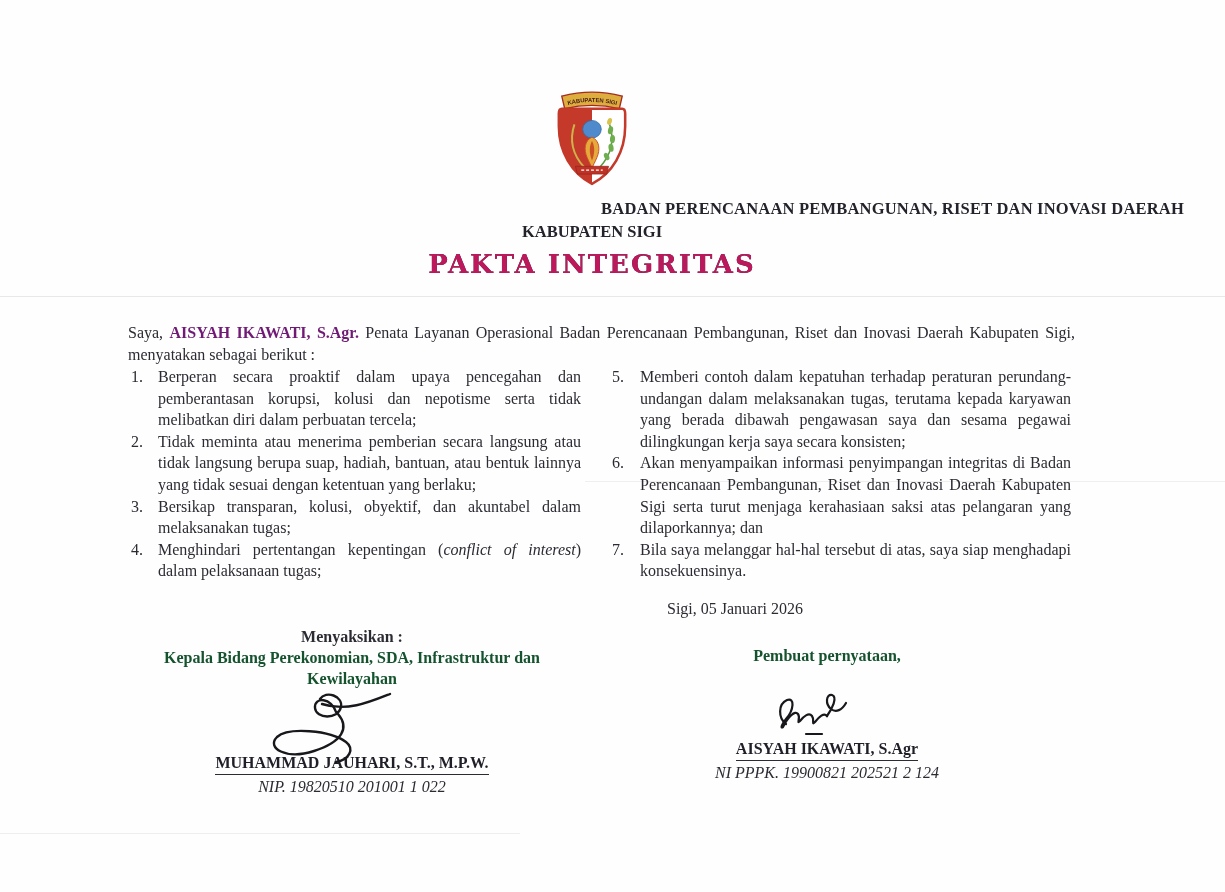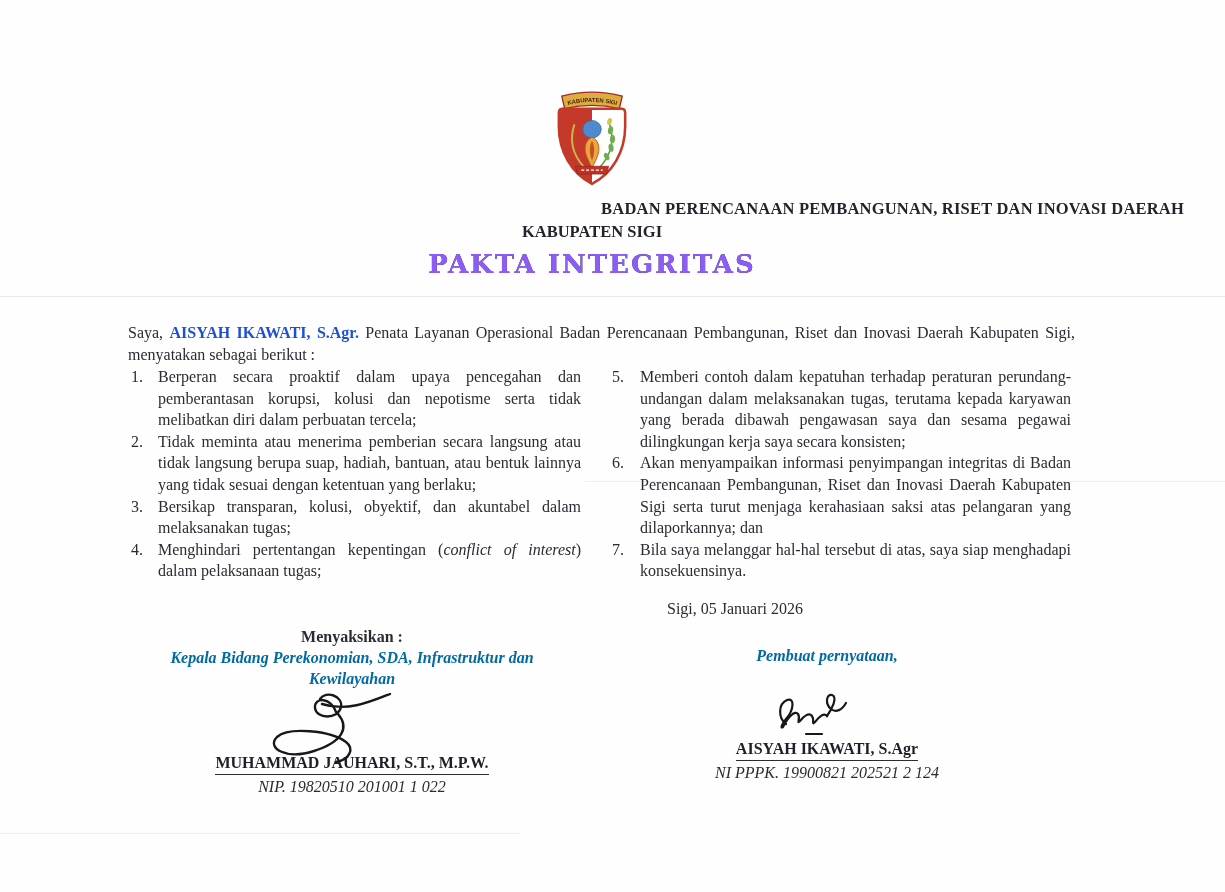--- a/index.html
+++ b/index.html
@@ -15,44 +15,44 @@
   .sl3{top:833px;left:0;width:520px;opacity:.16;}
 
   .logo{position:absolute;left:552px;top:89px;width:80px;height:98px;}
 
   .header-block{position:absolute;left:0;top:199px;width:1184px;text-align:center;}
   .header-line1{font-weight:bold;font-size:16.5px;letter-spacing:.2px;color:#23232c;text-align:right;}
   .header-line2{font-weight:bold;font-size:16.5px;margin-top:3px;color:#23232c;}
   .doc-title{
     position:absolute;left:0;top:249px;width:1184px;text-align:center;
     font-family:"DejaVu Serif", serif;font-weight:bold;font-size:26px;
-    letter-spacing:2px;color:#8b5cf6;text-shadow:0 0 .6px #23232c;
+    letter-spacing:2px;color:#be185d;text-shadow:0 0 .6px #23232c;
   }
 
   .intro{
     position:absolute;left:128px;top:306px;width:947px;
     font-size:16px;line-height:22px;text-align:justify;
   }
-  .intro b{color:#1d4ed8;}
+  .intro b{color:#701a75;}
 
   .list-col{position:absolute;top:366px;font-size:16px;line-height:21.6px;}
   .col-left{left:131px;width:450px;}
   .col-right{left:612px;width:459px;}
   .list-item{display:flex;}
   .list-num{flex:none;width:27px;}
   .col-right .list-num{width:28px;}
   .list-txt{flex:1;text-align:justify;}
 
   .dateline{position:absolute;left:403px;top:600px;width:400px;text-align:right;font-size:16px;}
 
   .sig-block{position:absolute;text-align:center;font-size:16px;line-height:21px;}
   .witness-block{left:132px;top:626px;width:440px;}
   .declarant-block{left:627px;top:645px;width:400px;}
   .sig-label{font-weight:bold;}
-  .sig-role{font-weight:bold;color:#0369a1;font-style:italic;}
+  .sig-role{font-weight:bold;color:#14532d;}
   .sig-name-row{font-weight:bold;color:#1f1f28;}
   .sig-name{display:inline-block;border-bottom:1.8px solid #2b2b33;padding-bottom:1px;}
   .witness-block .sig-name-row{margin-top:63px;}
   .declarant-block .sig-name-row{margin-top:72px;}
   .sig-nip{margin-top:1px;font-style:italic;}
 
   .sig-svg{position:absolute;pointer-events:none;}
   .sig-left{left:252px;top:686px;width:150px;height:84px;}
   .sig-right{left:770px;top:690px;width:86px;height:48px;}
 </style>

